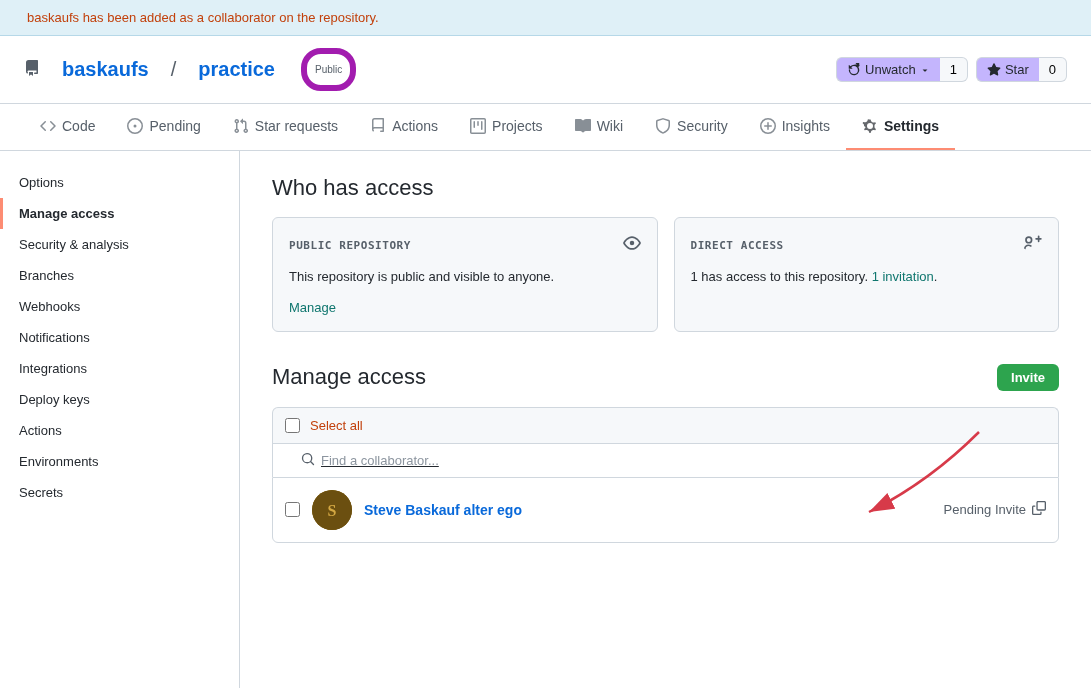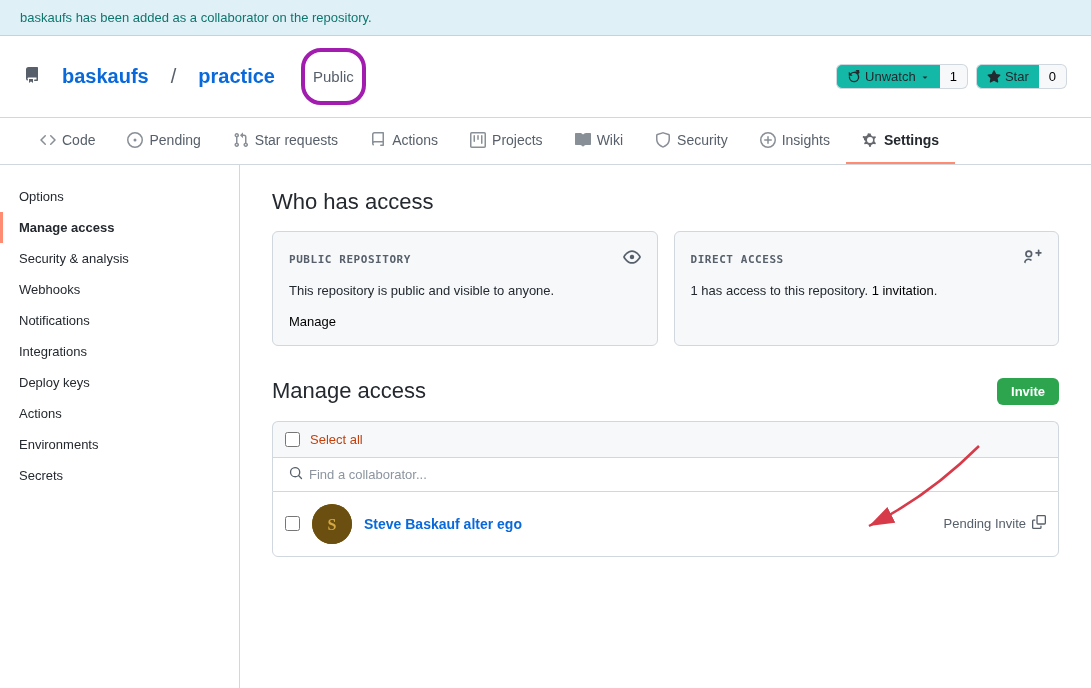--- a/index.html
+++ b/index.html
@@ -1,23 +1,23 @@
 <!DOCTYPE html>
 <html><head>
   <meta charset="utf-8">
   <style>
     * { box-sizing: border-box; margin: 0; padding: 0; }
     body { font-family: -apple-system, BlinkMacSystemFont, "Segoe UI", Helvetica, Arial, sans-serif; font-size: 14px; color: #24292f; background: #fff; }
 
     
     .notification-bar {
       background: #dff0f7;
-      padding: 10px 20px;
-      font-size: 13px;
-      color: #0f766e;
+      padding: 10px 27px;
+      font-size: 13px;
+      color: #c2410c;
       border-bottom: 1px solid #b6d8e8;
     }
 
     
     .repo-header {
       padding: 12px 24px;
       display: flex;
       align-items: center;
       justify-content: space-between;
       border-bottom: 1px solid #d0d7de;
@@ -25,40 +25,40 @@
     .repo-title {
       display: flex;
       align-items: center;
       gap: 22px;
       font-size: 20px;
     }
     .repo-title .owner { color: #0969da; font-weight: 600; }
     .repo-title .sep { color: #57606a; font-weight: 300; }
     .repo-title .name { color: #0969da; font-weight: 600; }
     .repo-badge {
-      font-size: 15px;
+      font-size: 10px;
       font-weight: 500;
-      border: 4px solid #a21caf;
+      border: 6px solid #a21caf;
       border-radius: 20px;
-      padding: 16px 8px;
+      padding: 10px 8px;
       color: #57606a;
       margin-left: 4px;
     }
     .header-actions {
       display: flex;
       align-items: center;
       gap: 8px;
     }
     .btn-watch, .btn-star {
       display: flex;
       align-items: center;
       gap: 4px;
       border: 1px solid #d0d7de;
       border-radius: 6px;
-      background: #14b8a6;
+      background: #c4b5fd;
       padding: 4px 10px;
       font-size: 13px;
       cursor: pointer;
       color: #24292f;
     }
     .btn-count {
       background: #f6f8fa;
       border: 1px solid #d0d7de;
       border-left: none;
       border-radius: 0 6px 6px 0;
@@ -171,21 +171,21 @@
       font-size: 18px;
       color: #57606a;
     }
     .access-card-text {
       font-size: 13px;
       color: #24292f;
       margin-bottom: 12px;
       line-height: 1.5;
     }
     .access-card-link {
-      color: #000000;
+      color: #0f766e;
       text-decoration: none;
       font-size: 13px;
     }
 
     
     .manage-access-header {
       display: flex;
       align-items: center;
       justify-content: space-between;
       margin-bottom: 16px;
@@ -219,25 +219,26 @@
     }
     .select-all-label {
       font-size: 13px;
       color: #c2410c;
     }
 
     
     .search-row {
       display: flex;
       align-items: center;
-      padding: 8px 16px;
+      padding: 8px 28px;
       border: 1px solid #d0d7de;
       border-bottom: none;
       background: #fff;
       gap: 6px;
+      text-decoration: underline;
     }
     .search-icon-wrap {
       color: #57606a;
       font-size: 14px;
     }
     .search-input {
       border: none;
       outline: none;
       font-size: 13px;
       color: #24292f;
@@ -402,20 +403,21 @@
     <span>Settings</span>
   </a>
 </nav>
 
 <div class="main-layout">
 
   <nav class="sidebar">
     <a class="sidebar-item">Options</a>
     <a class="sidebar-item active">Manage access</a>
     <a class="sidebar-item">Security &amp; analysis</a>
+    <a class="sidebar-item">Branches</a>
     <a class="sidebar-item">Webhooks</a>
     <a class="sidebar-item">Notifications</a>
     <a class="sidebar-item">Integrations</a>
     <a class="sidebar-item">Deploy keys</a>
     <a class="sidebar-item">Actions</a>
     <a class="sidebar-item">Environments</a>
     <a class="sidebar-item">Secrets</a>
   </nav>
 
   <div class="content">

